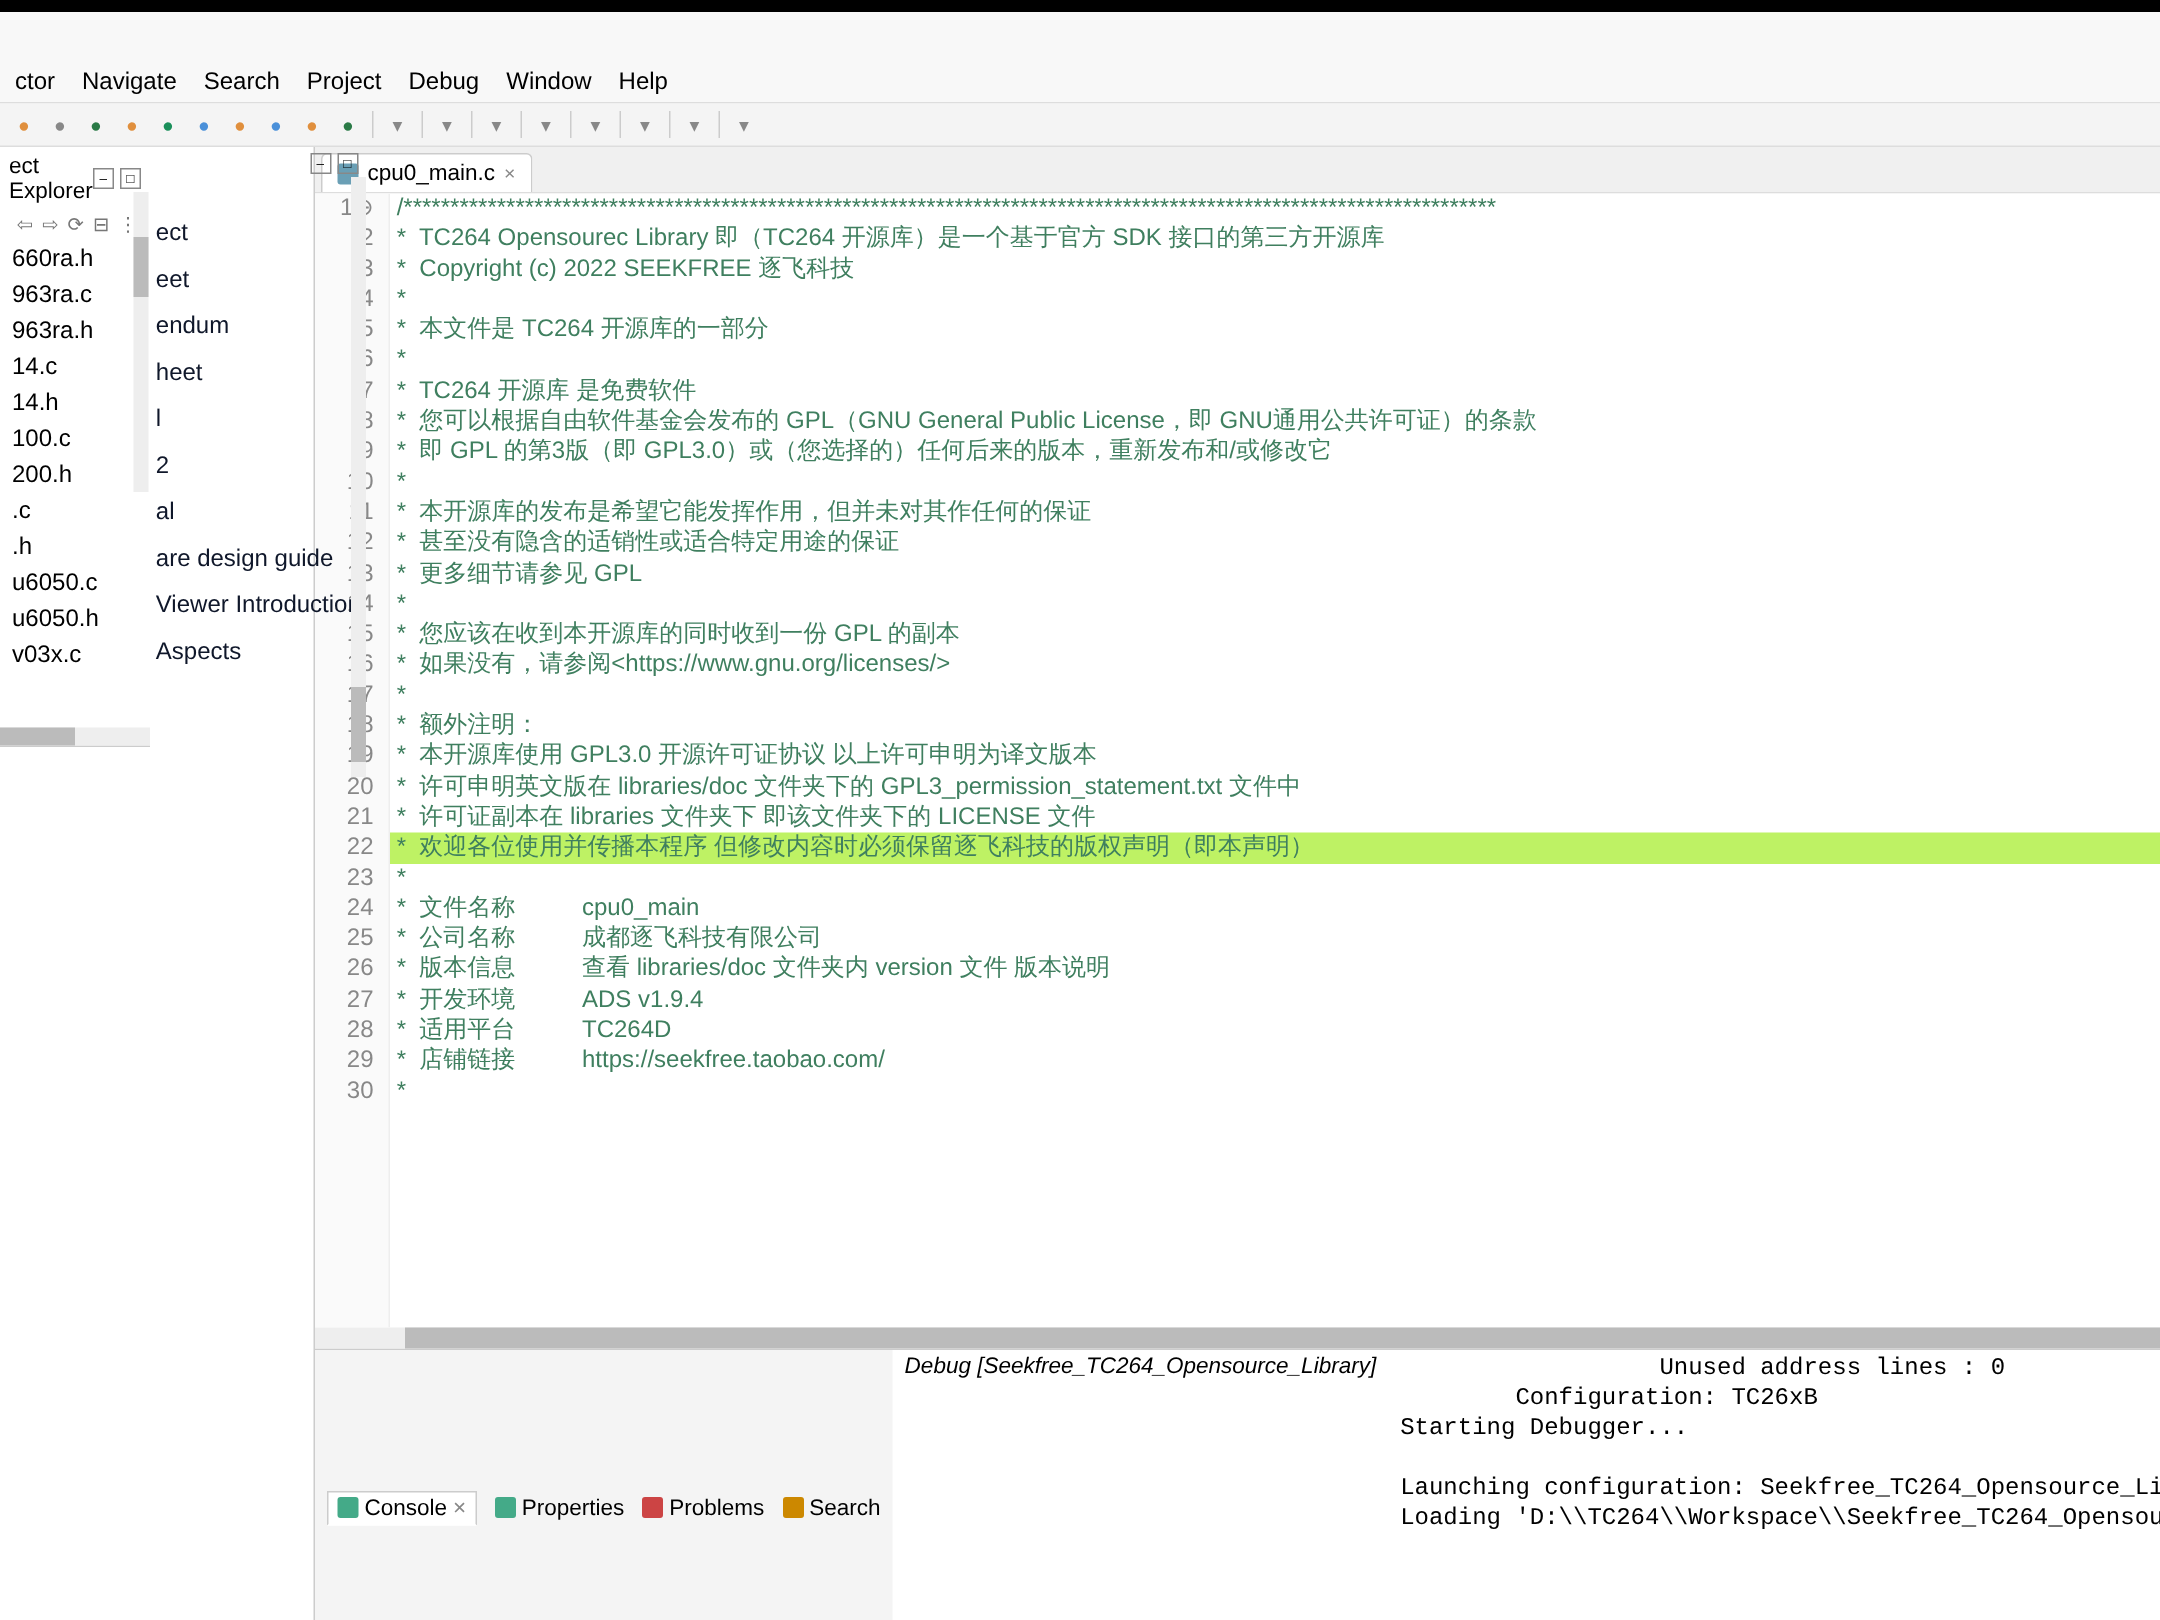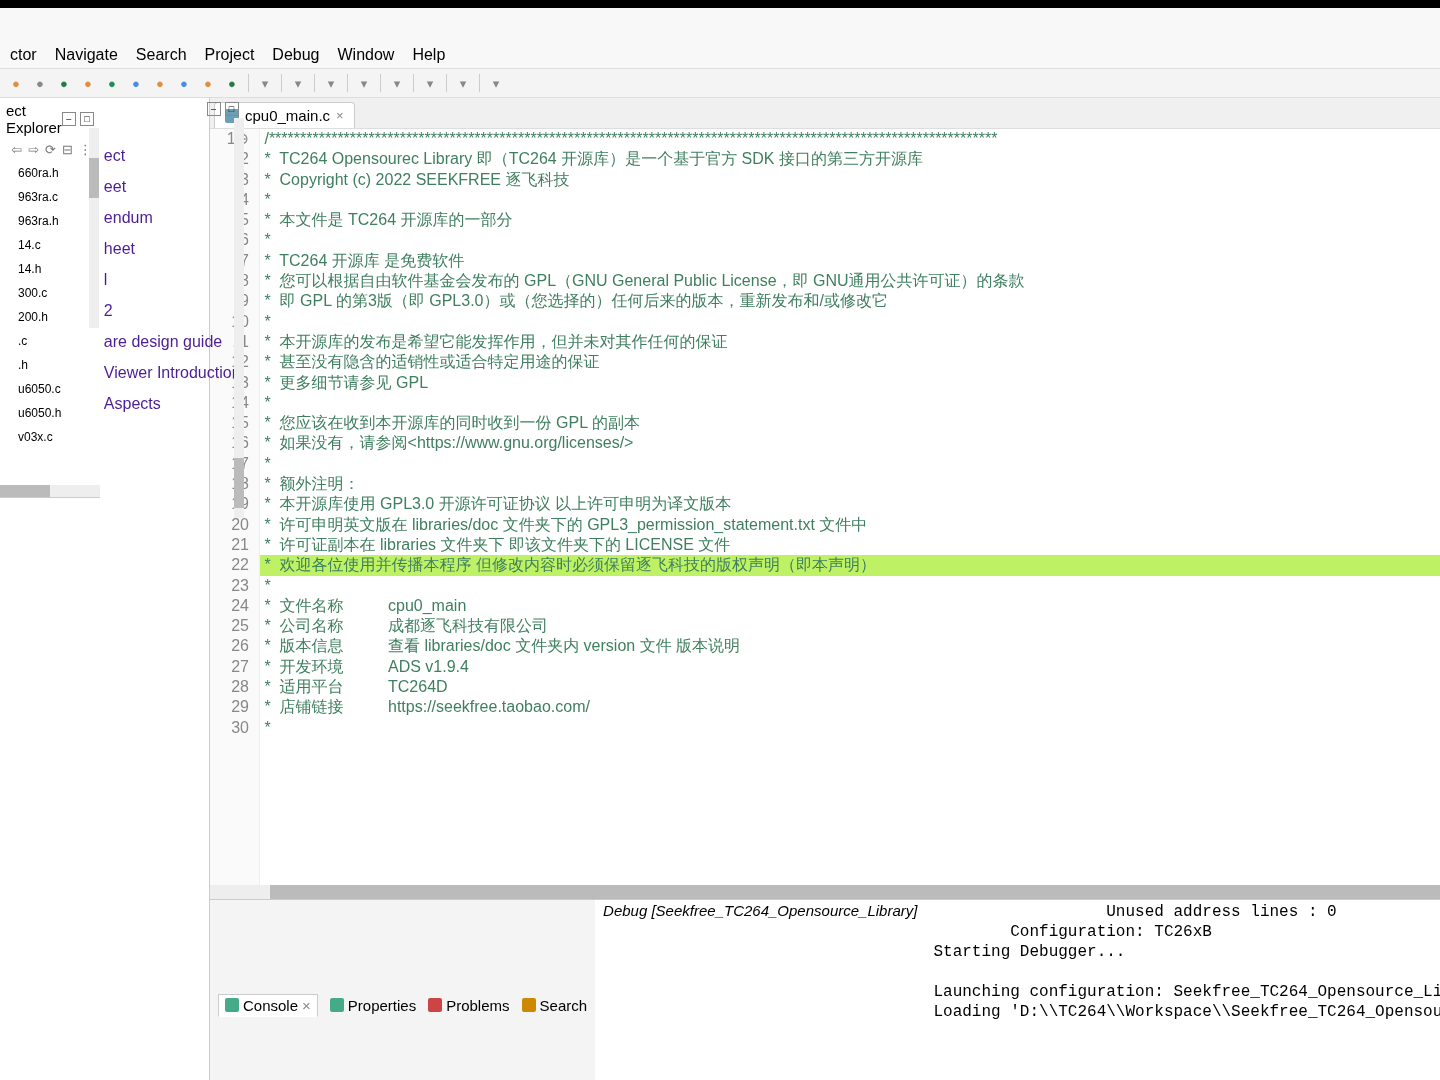--- a/index.html
+++ b/index.html
@@ -11,27 +11,27 @@
 .tb-btn { width: 20px; height: 20px; display: flex; align-items: center; justify-content: center; border-radius: 3px; font-size: 13px; }
 .tb-sep { width: 1px; height: 18px; background: #ccc; margin: 0 2px; }
 .main-layout { display: flex; height: calc(100% - 68px); }
 .left-col { width: 210px; display: flex; flex-direction: row; border-right: 1px solid #ccc; }
 .explorer-pane { height: 400px; display: flex; flex-direction: column; border-bottom: 1px solid #ccc; position: relative; }
 .pane-header { display: flex; align-items: center; justify-content: space-between; padding: 4px 6px; font-size: 15px; }
 .pane-title { font-weight: normal; }
 .pane-ctrls { display: flex; gap: 4px; }
 .pane-ctrl { width: 14px; height: 14px; border: 1px solid #888; font-size: 9px; display: flex; align-items: center; justify-content: center; }
 .explorer-toolbar { display: flex; justify-content: flex-end; gap: 6px; padding: 2px 8px; font-size: 13px; color: #777; }
-.file-list { flex: 1; overflow: hidden; padding: 2px 18px; font-size: 12px; line-height: 24px; }
+.file-list { flex: 1; overflow: hidden; padding: 2px 8px; font-size: 16px; line-height: 24px; }
 .file-item { white-space: nowrap; cursor: default; }
 .hscroll { height: 12px; background: #eee; }
 .hscroll-thumb { width: 50%; height: 100%; background: #bbb; }
 .help-pane { flex: 1; display: flex; flex-direction: column; position: relative; }
 .help-list { flex: 1; padding: 20px 4px; font-size: 16px; line-height: 31px; overflow: hidden; }
-.help-item { color: #4c1d95; white-space: nowrap; cursor: default; }
+.help-item { color: #0f172a; white-space: nowrap; cursor: default; }
 .right-col { flex: 1; display: flex; flex-direction: column; }
 .editor-area { flex: 1; display: flex; flex-direction: column; min-height: 0; border-bottom: 1px solid #ccc; justify-content: center; }
 .tab-bar { display: flex; background: #f0f0f0; border-bottom: 1px solid #ddd; padding-top: 4px; }
 .editor-tab { display: flex; align-items: center; gap: 6px; padding: 4px 10px; background: #fff; border: 1px solid #ccc; border-bottom: none; border-radius: 4px 4px 0 0; font-size: 15px; margin-left: 4px; }
 .tab-icon { width: 14px; height: 14px; background: #6a9fb5; border-radius: 2px; }
 .tab-close { color: #888; font-size: 13px; cursor: default; }
 .code-container { flex: 1; display: flex; overflow: hidden; font-family: Consolas, "Courier New", monospace; font-size: 16px; line-height: 20.3px; background: #fff; }
 .gutter { width: 50px; text-align: right; padding-right: 10px; color: #888; background: #fafafa; border-right: 1px solid #eee; }
 .code-lines { flex: 1; white-space: pre; overflow: hidden; color: #3f7f5f; }
 .code-lines .hl { background: #bef264; display: inline-block; width: 100%; }
@@ -107,21 +107,21 @@
         <span>⟳</span>
         <span>⊟</span>
         <span>⋮</span>
       </div>
       <div class="file-list" id="flist">
           <div class="file-item">660ra.h</div>
           <div class="file-item">963ra.c</div>
           <div class="file-item">963ra.h</div>
           <div class="file-item">14.c</div>
           <div class="file-item">14.h</div>
-          <div class="file-item">300.c</div>
+          <div class="file-item">100.c</div>
           <div class="file-item">200.h</div>
           <div class="file-item">.c</div>
           <div class="file-item">.h</div>
           <div class="file-item">u6050.c</div>
           <div class="file-item">u6050.h</div>
           <div class="file-item">v03x.c</div>
         </div>
       <div class="hscroll">
           <div class="hscroll-thumb"></div>
         </div>
@@ -137,20 +137,21 @@
           <div class="pane-ctrl">□</div>
         </div>
       </div>
       <div class="help-list" id="hlist">
           <div class="help-item">ect</div>
           <div class="help-item">eet</div>
           <div class="help-item">endum</div>
           <div class="help-item">heet</div>
           <div class="help-item">l</div>
           <div class="help-item">2</div>
+          <div class="help-item">al</div>
           <div class="help-item">are design guide</div>
           <div class="help-item">Viewer Introduction</div>
           <div class="help-item">Aspects</div>
         </div>
       <div class="vscroll-stub" style="top:20px;height:400px">
           <div class="vscroll-thumb" style="margin-top:340px;height:50px"></div>
         </div>
     </div>
   </div>
 

